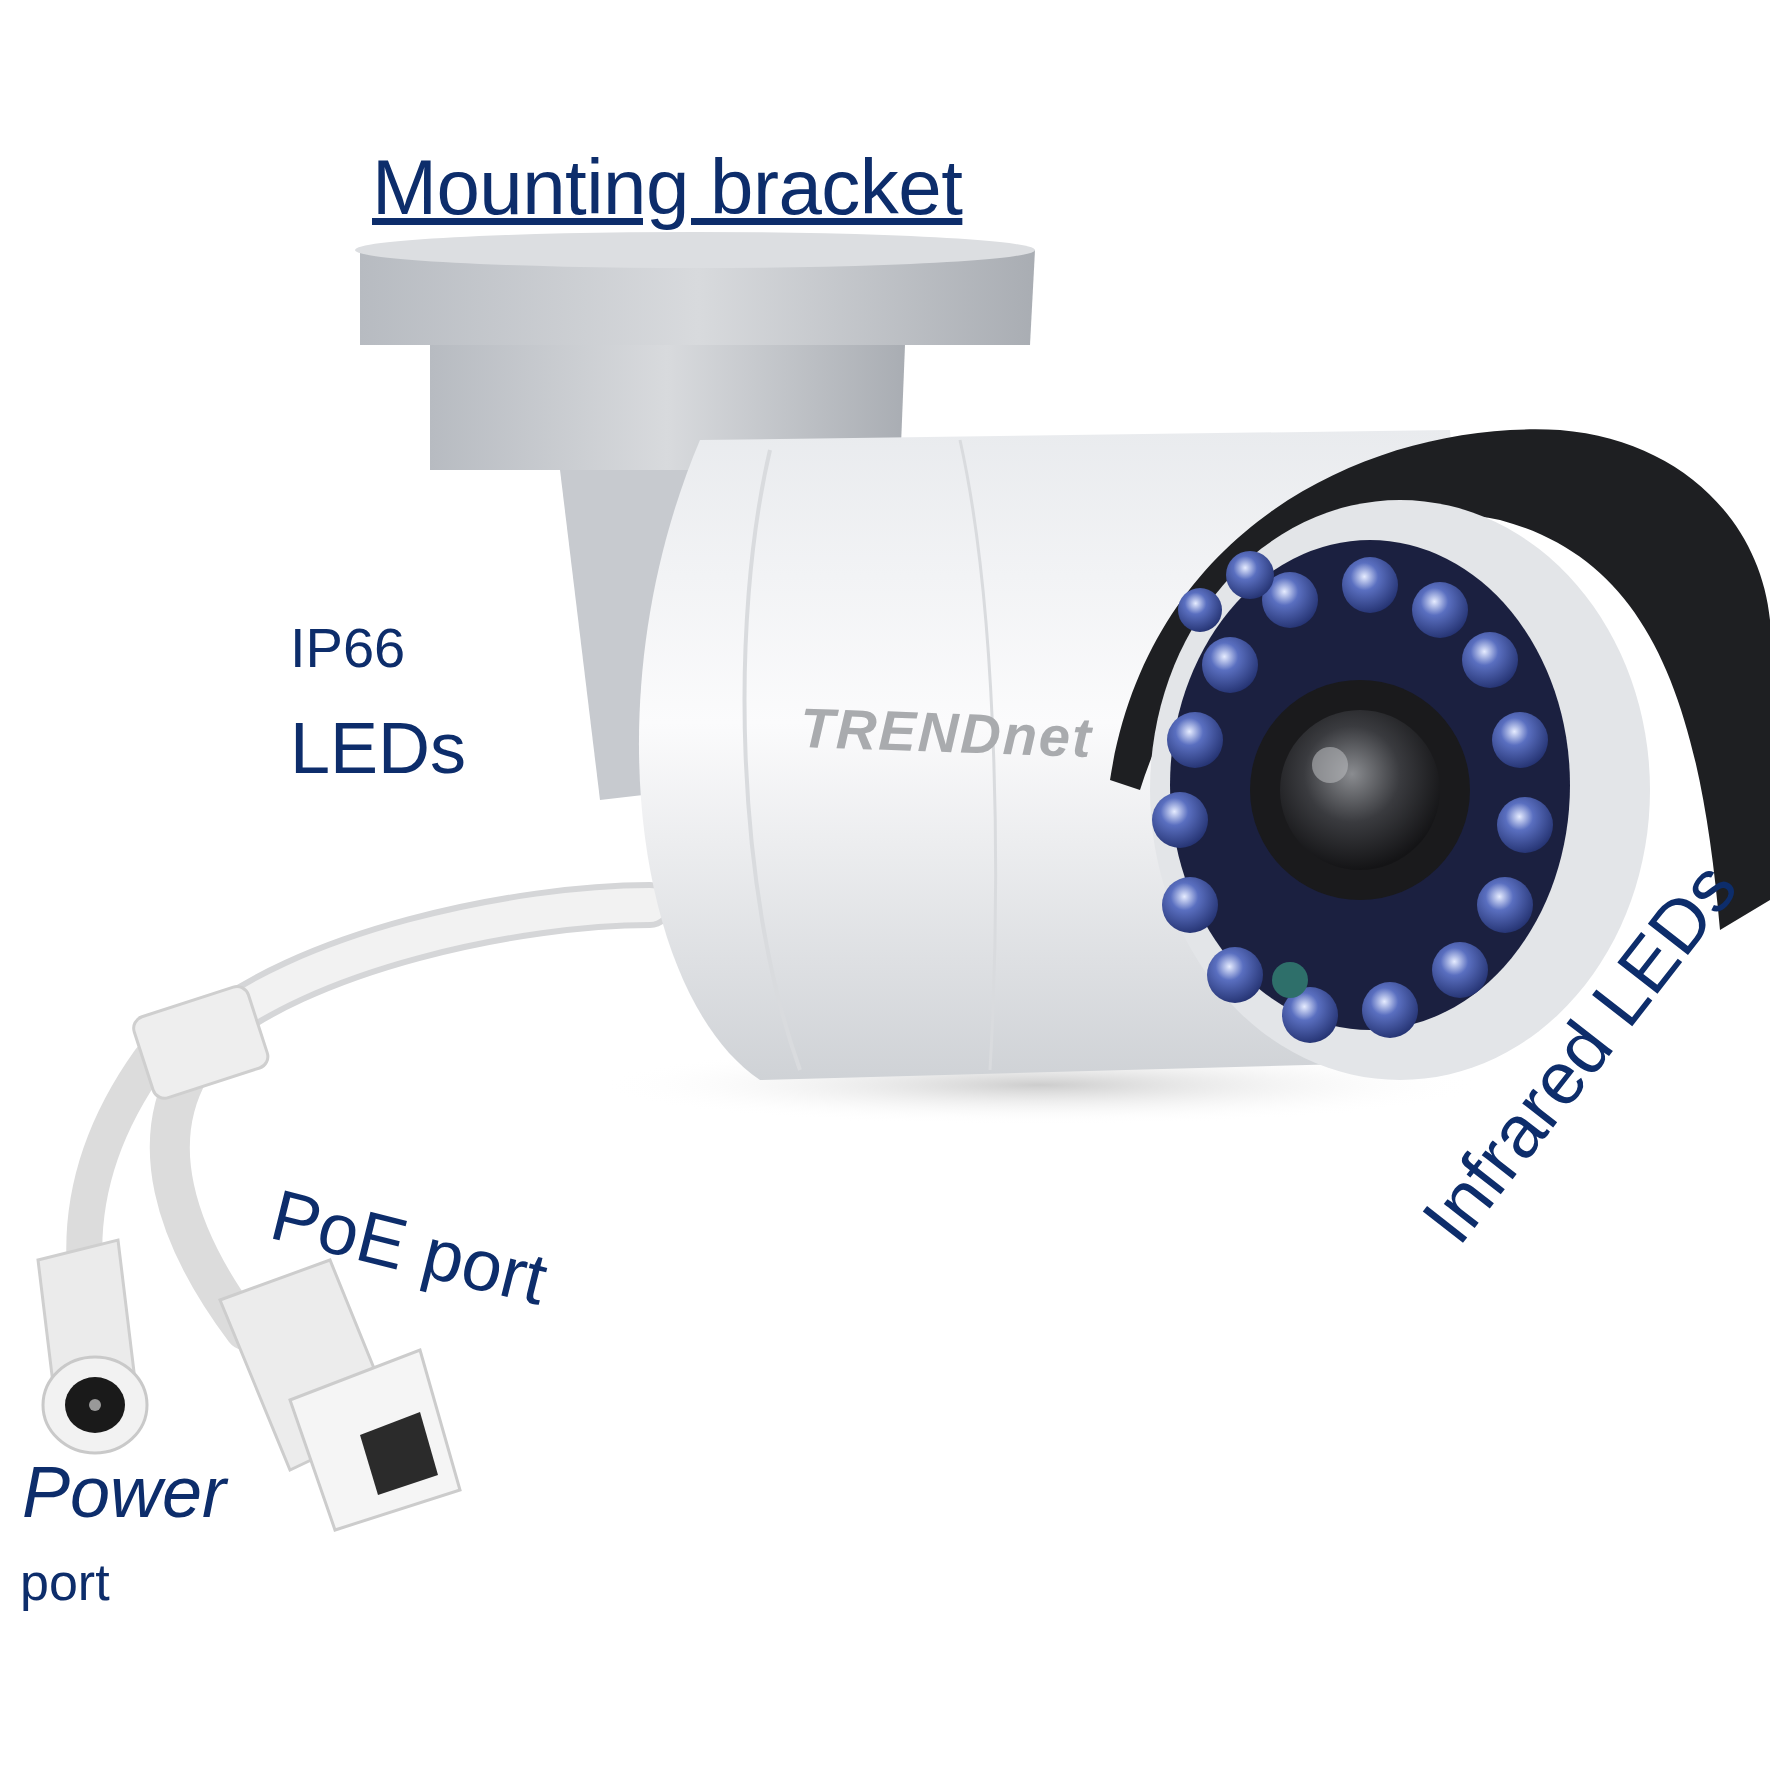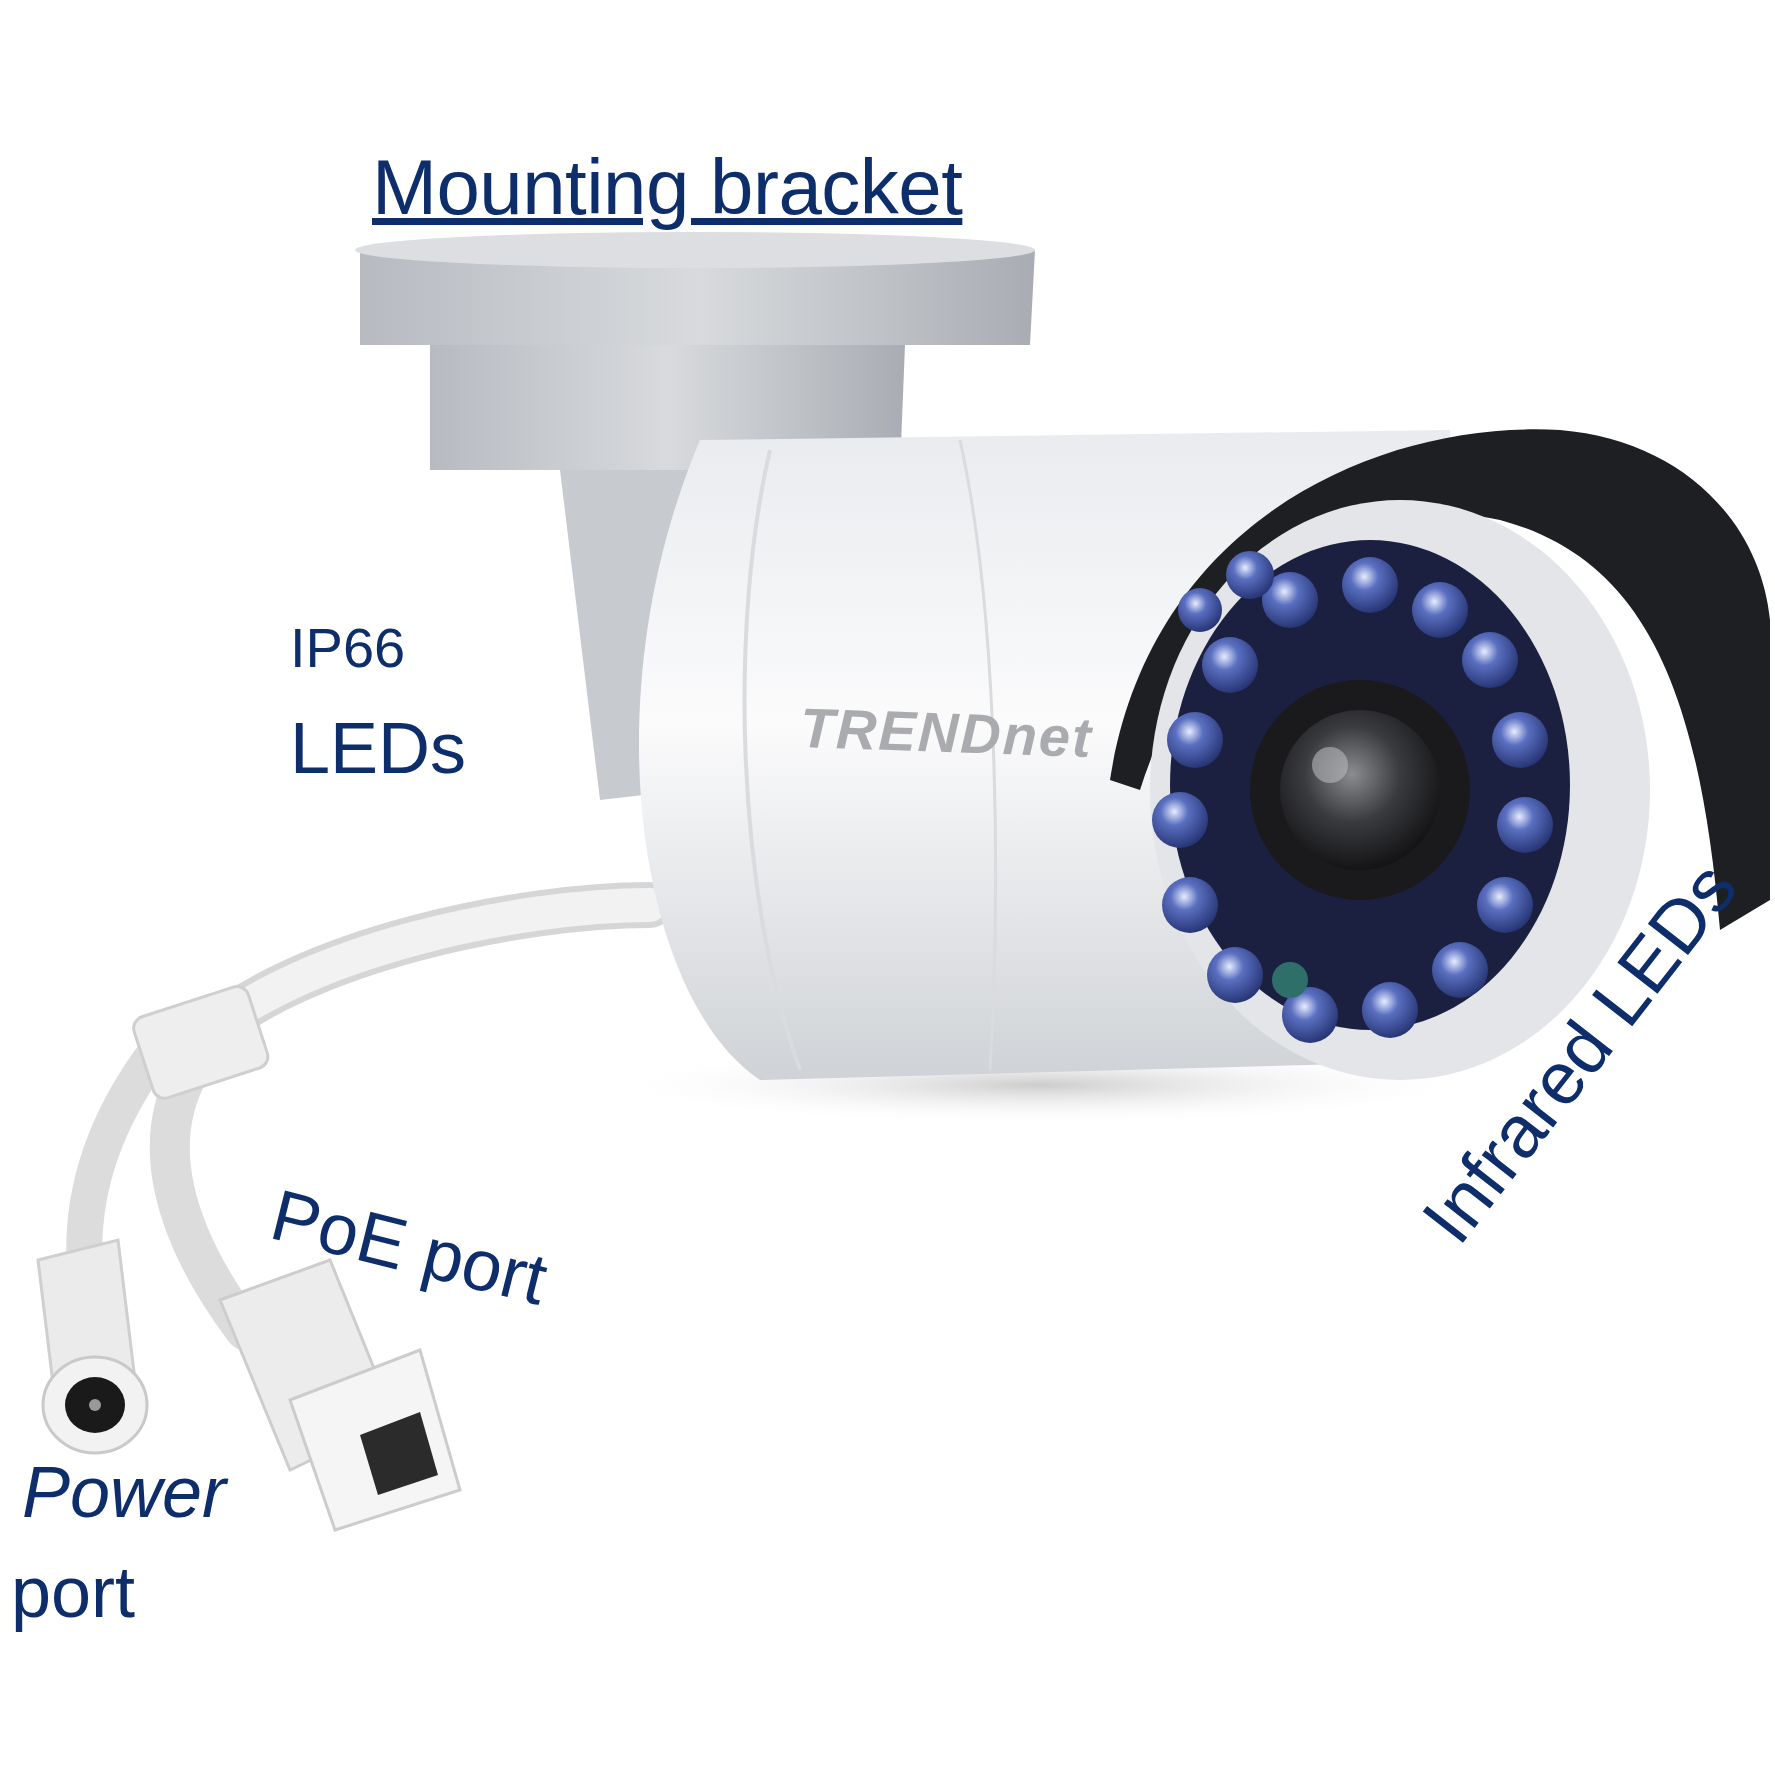--- a/index.html
+++ b/index.html
@@ -4,21 +4,21 @@
   <style>
     html, body { margin:0; padding:0; background:#ffffff; }
     body { width:1775px; height:1775px; position:relative; overflow:hidden; font-family:"Liberation Sans", sans-serif; }
     .stage { position:absolute; left:0; top:0; width:1775px; height:1775px; }
     .label { position:absolute; color:#0d2d6b; font-family:"Liberation Sans", sans-serif; font-weight:400; line-height:1; white-space:nowrap; }
     .label-mounting { left:372px; top:148px; font-size:78px; letter-spacing:-0.5px;text-decoration:underline; }
     .label-ip66 { left:290px; top:620px; font-size:56px; }
     .label-rated { left:290px; top:712px; font-size:72px; }
     .label-poe { left:282px; top:1178px; font-size:72px; transform:rotate(14deg); transform-origin:left top; }
     .label-power1 { left:22px; top:1456px; font-size:72px;font-style:italic; }
-    .label-power2 { left:11px; top:1556px; font-size:72px;text-align:center; }
+    .label-power2 { left:20px; top:1556px; font-size:52px;text-align:center; }
     .label-ir { left:1410px; top:1210px; font-size:74px; transform:rotate(-52deg); transform-origin:left top; }
     .brand { position:absolute; left:800px; top:700px; font-size:56px; font-weight:700; font-style:italic; color:#a9abae; letter-spacing:2px; transform:rotate(2deg); font-family:"Liberation Sans", sans-serif; }
     svg { position:absolute; left:0; top:0; }
   </style>
 </head>
 <body>
 
 <div class="stage">
   <svg width="1775" height="1775" viewBox="0 0 1775 1775">
     <defs>

